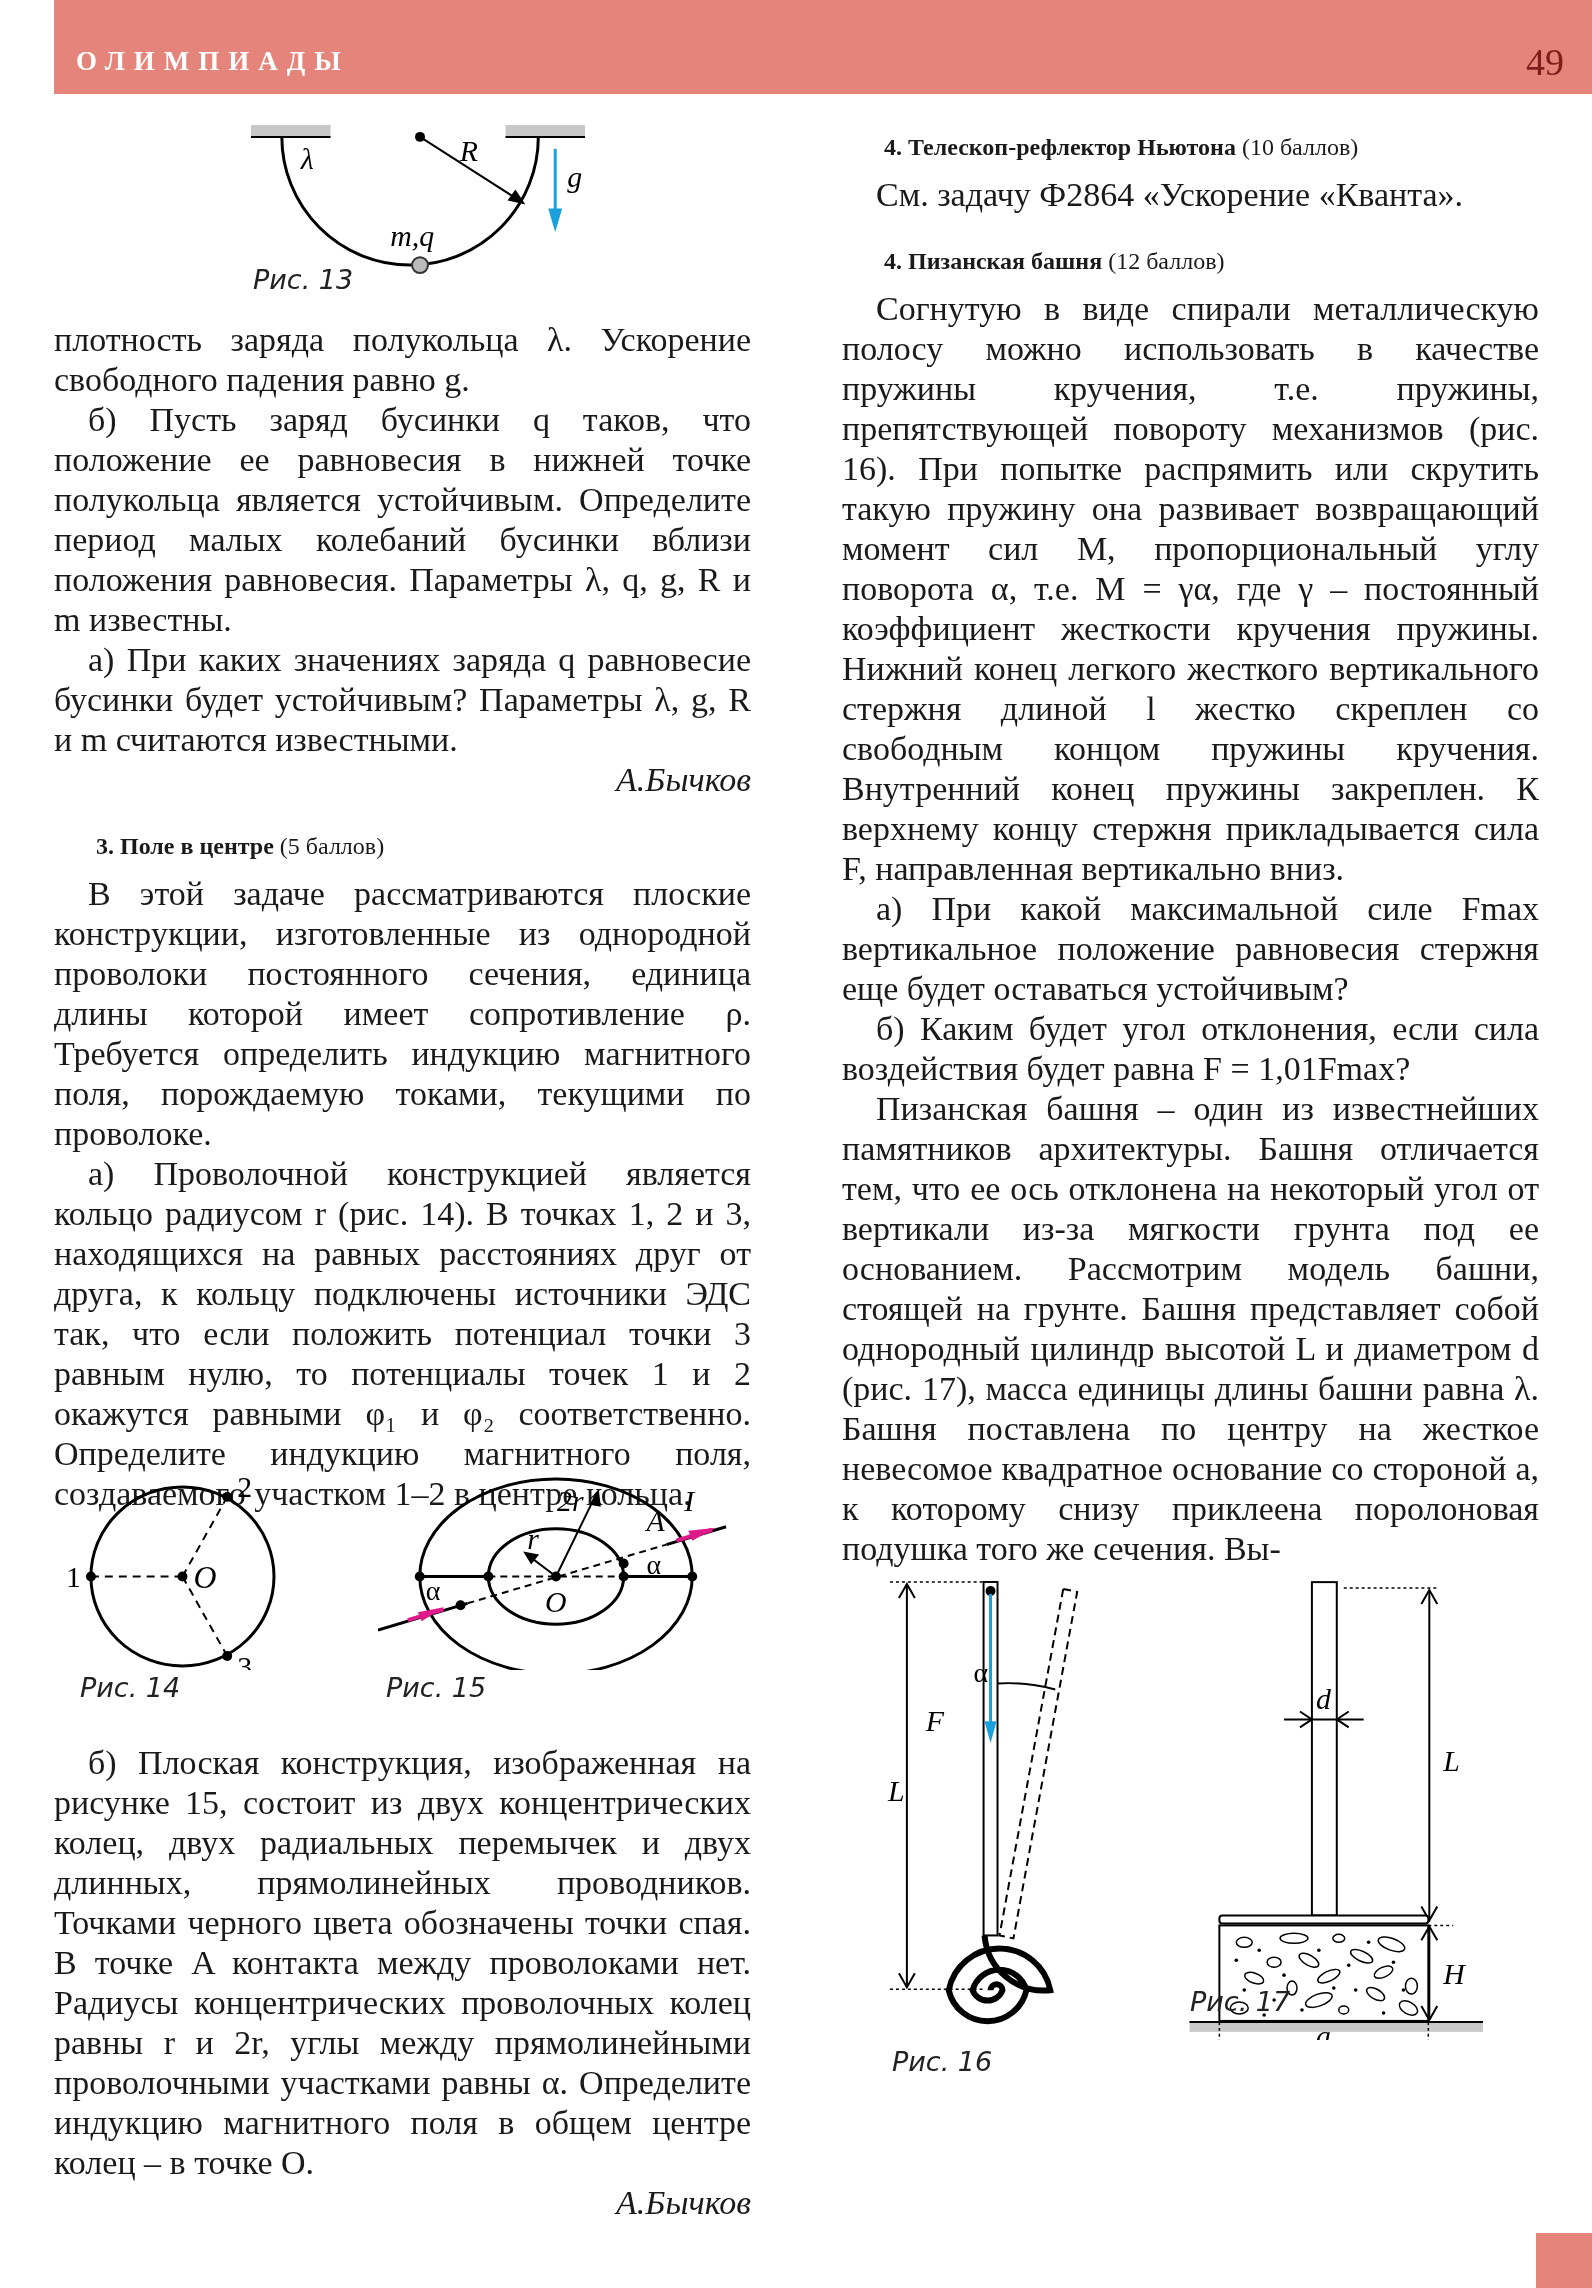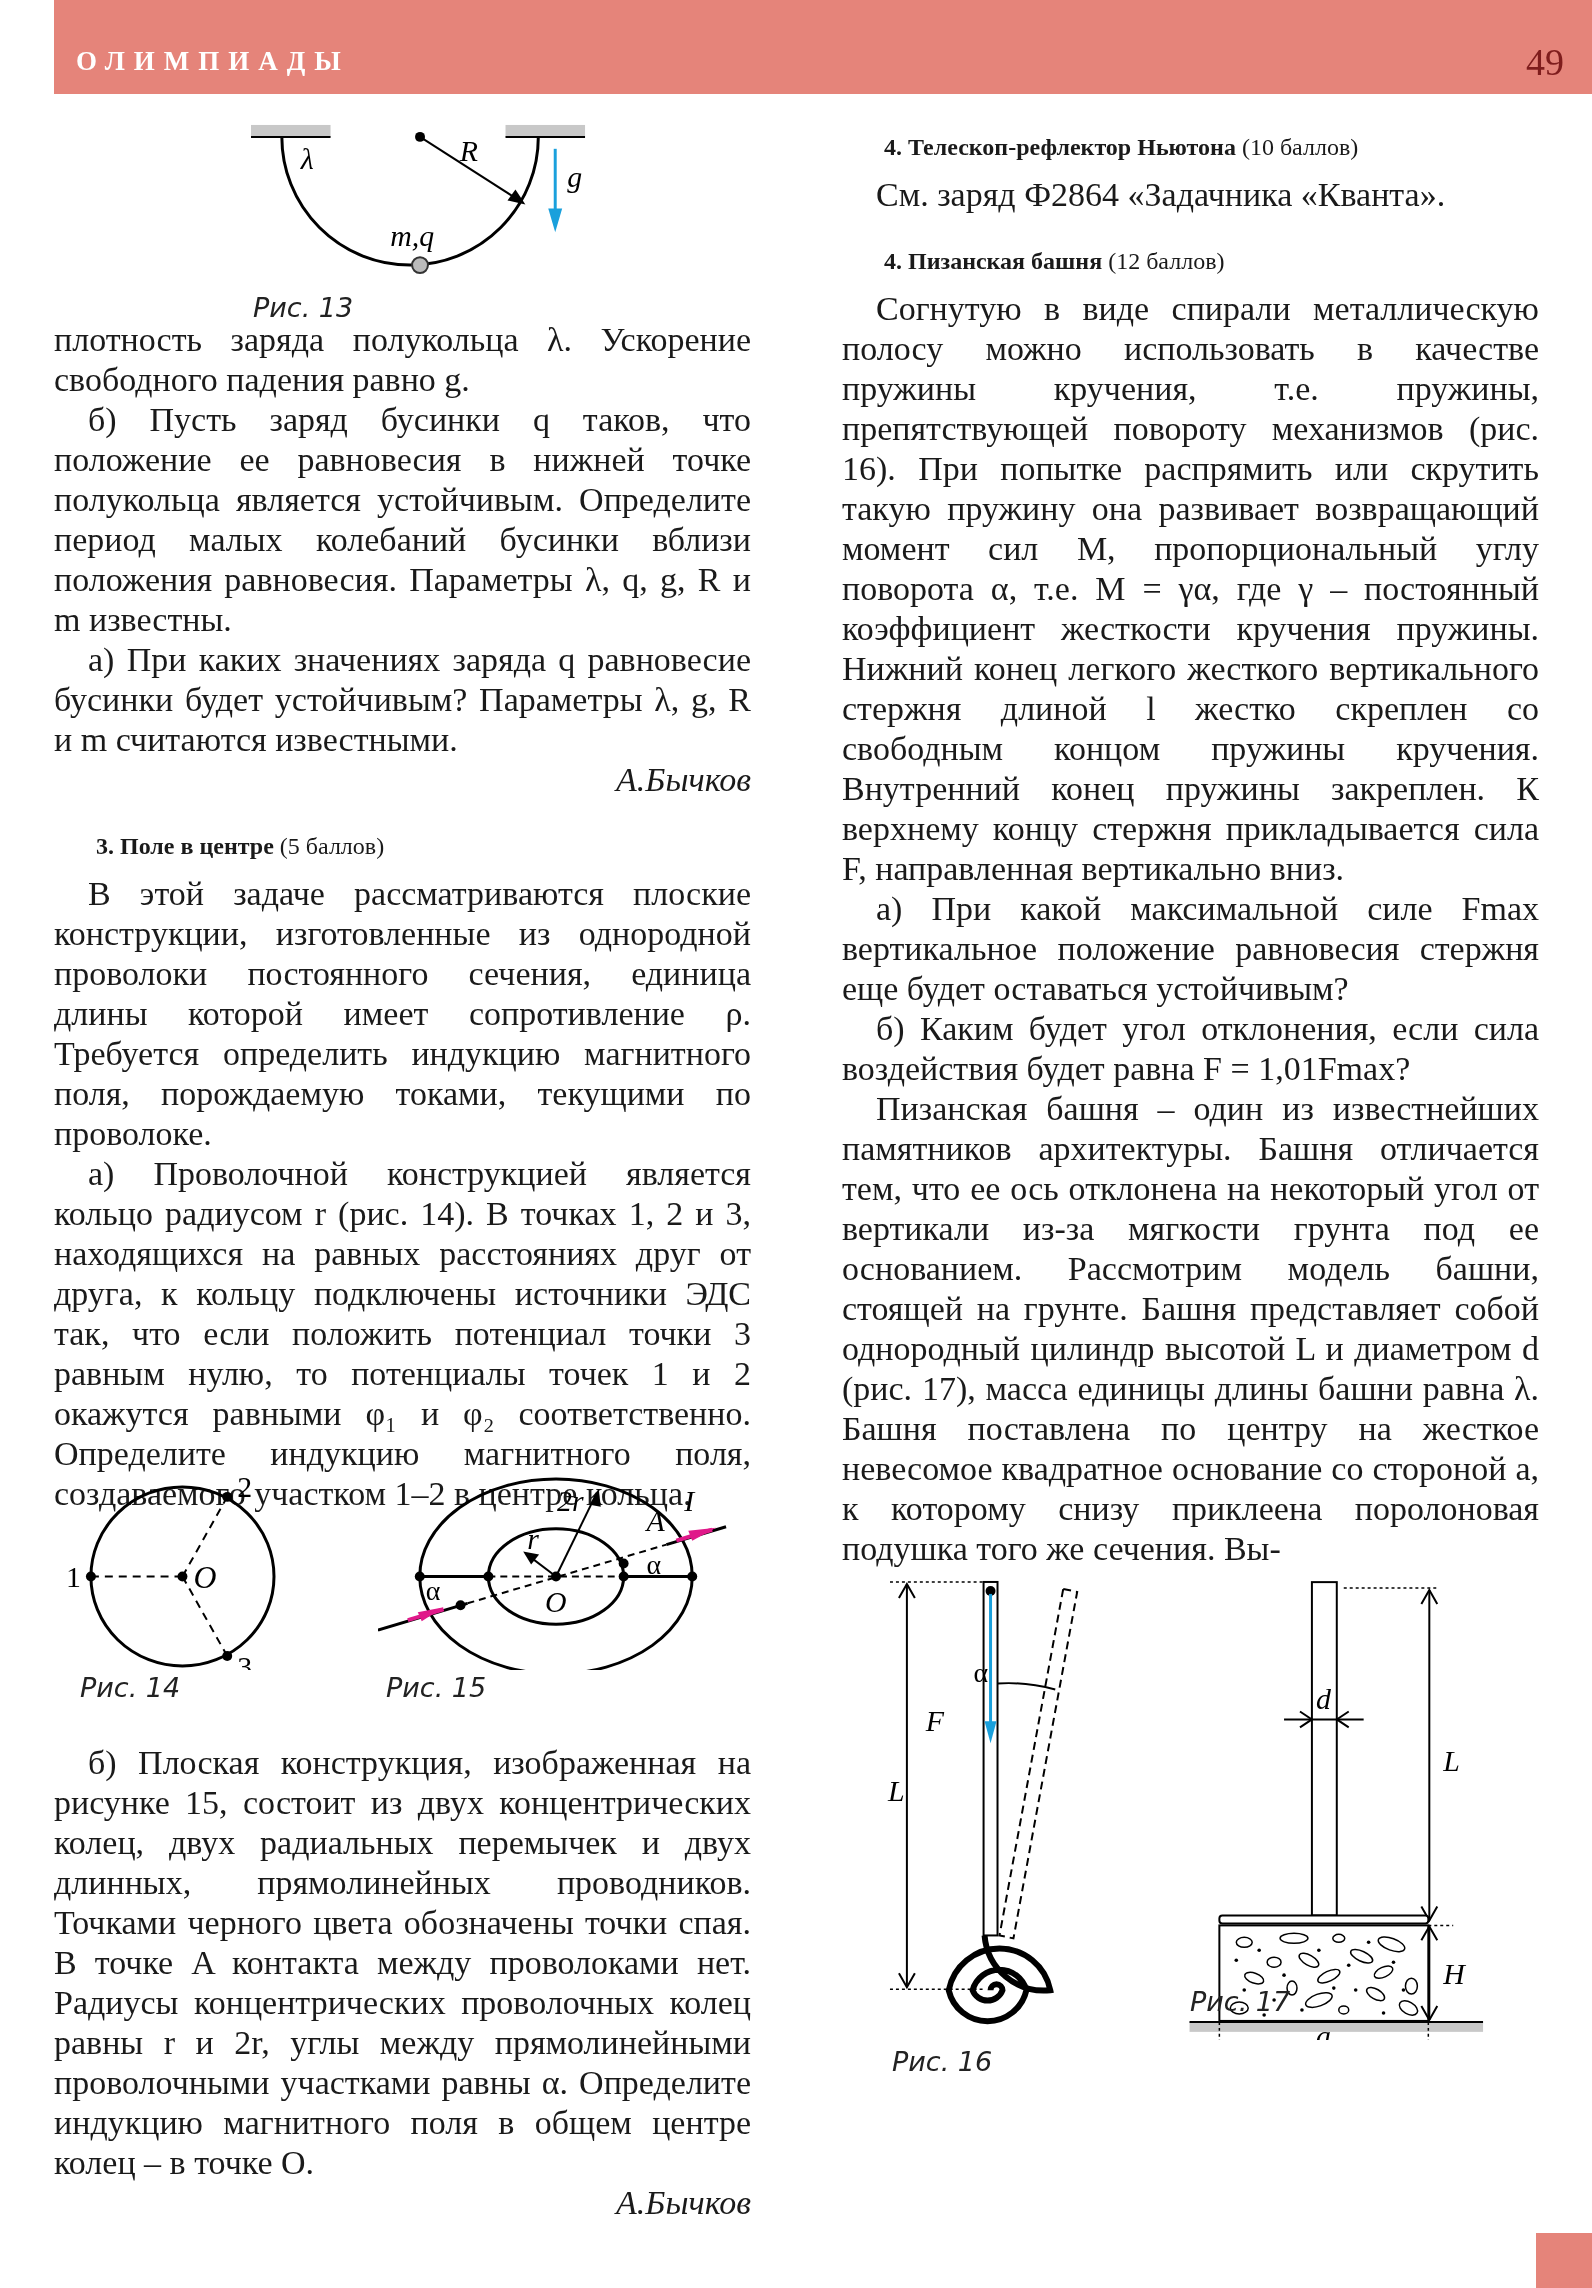--- a/index.html
+++ b/index.html
@@ -55,21 +55,21 @@
   <line x1="182" y1="20" x2="285" y2="86" stroke="#000" stroke-width="2"></line>
   <polygon points="288,88 270,84 278,73" fill="#000"></polygon>
   <line x1="318" y1="32" x2="318" y2="100" stroke="#1aa0dc" stroke-width="3"></line>
   <polygon points="311,92 325,92 318,116" fill="#1aa0dc"></polygon>
   <circle cx="182" cy="149" r="8" fill="#bbb" stroke="#333" stroke-width="2"></circle>
   <text x="62" y="52" font-size="30" font-style="italic">λ</text>
   <text x="222" y="44" font-size="30" font-style="italic">R</text>
   <text x="330" y="70" font-size="30" font-style="italic">g</text>
   <text x="152" y="130" font-size="30" font-style="italic">m,q</text>
 </svg>
-<div class="caption" style="left:253px;top:292px">Рис. 13</div>
+<div class="caption" style="left:253px;top:264px">Рис. 13</div>
 
 <div class="col col-left" style="top:320px">
   <p>плотность заряда полукольца λ. Ускорение свободного падения равно g.</p>
   <p class="indent">б) Пусть заряд бусинки q таков, что положение ее равновесия в нижней точке полукольца является устойчивым. Определите период малых колебаний бусинки вблизи положения равновесия. Параметры λ, q, g, R и m известны.</p>
   <p class="indent">а) При каких значениях заряда q равновесие бусинки будет устойчивым? Параметры λ, g, R и m считаются известными.</p>
   <p class="author">А.Бычков</p>
   <div style="height:18px"></div>
   <div class="heading indent">
     <b>3. Поле в центре</b>
     <span>(5 баллов)</span>
@@ -131,21 +131,21 @@
 <div class="col col-left" style="top:1743px">
   <p class="indent">б) Плоская конструкция, изображенная на рисунке 15, состоит из двух концентрических колец, двух радиальных перемычек и двух длинных, прямолинейных проводников. Точками черного цвета обозначены точки спая. В точке A контакта между проволоками нет. Радиусы концентрических проволочных колец равны r и 2r, углы между прямолинейными проволочными участками равны α. Определите индукцию магнитного поля в общем центре колец – в точке O.</p>
   <p class="author">А.Бычков</p>
 </div>
 
 <div class="col col-right" style="top:119px">
   <div class="heading indent">
     <b>4. Телескоп-рефлектор Ньютона</b>
     <span>(10 баллов)</span>
   </div>
-  <p class="indent">См. заряд Ф2864 «Задачника «Кванта».</p>
+  <p class="indent">См. задачу Ф2864 «Ускорение «Кванта».</p>
   <div style="height:18px"></div>
   <div class="heading indent">
     <b>4. Пизанская башня</b>
     <span>(12 баллов)</span>
   </div>
   <p class="indent">Согнутую в виде спирали металлическую полосу можно использовать в качестве пружины кручения, т.е. пружины, препятствующей повороту механизмов (рис. 16). При попытке распрямить или скрутить такую пружину она развивает возвращающий момент сил M, пропорциональный углу поворота α, т.е. M = γα, где γ – постоянный коэффициент жесткости кручения пружины. Нижний конец легкого жесткого вертикального стержня длиной l жестко скреплен со свободным концом пружины кручения. Внутренний конец пружины закреплен. К верхнему концу стержня прикладывается сила F, направленная вертикально вниз.</p>
   <p class="indent">а) При какой максимальной силе Fmax вертикальное положение равновесия стержня еще будет оставаться устойчивым?</p>
   <p class="indent">б) Каким будет угол отклонения, если сила воздействия будет равна F = 1,01Fmax?</p>
   <p class="indent">Пизанская башня – один из известнейших памятников архитектуры. Башня отличается тем, что ее ось отклонена на некоторый угол от вертикали из-за мягкости грунта под ее основанием. Рассмотрим модель башни, стоящей на грунте. Башня представляет собой однородный цилиндр высотой L и диаметром d (рис. 17), масса единицы длины башни равна λ. Башня поставлена по центру на жесткое невесомое квадратное основание со стороной a, к которому снизу приклеена поролоновая подушка того же сечения. Вы-</p>
 </div>

